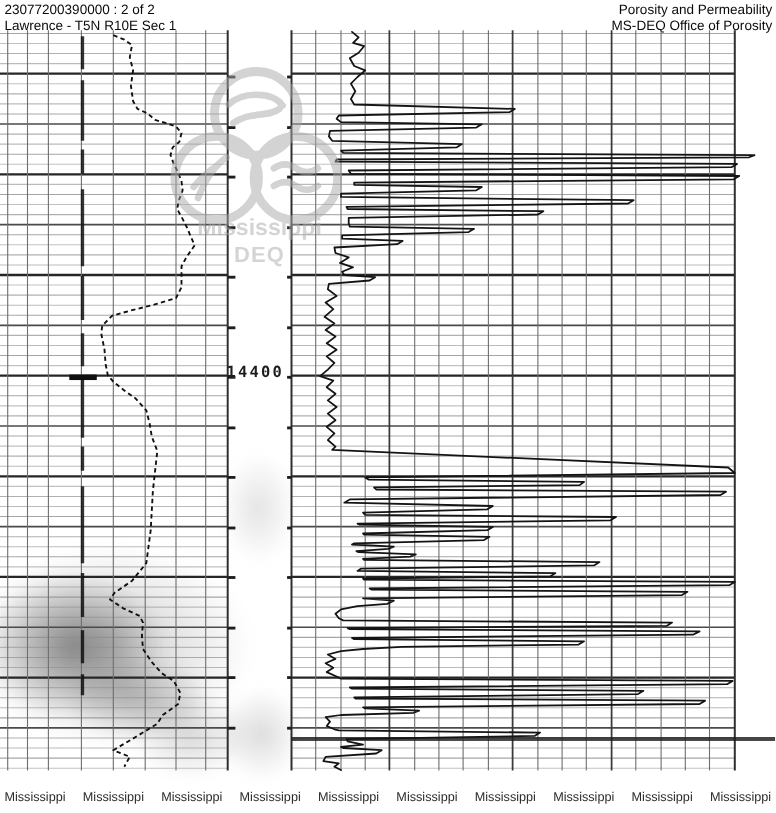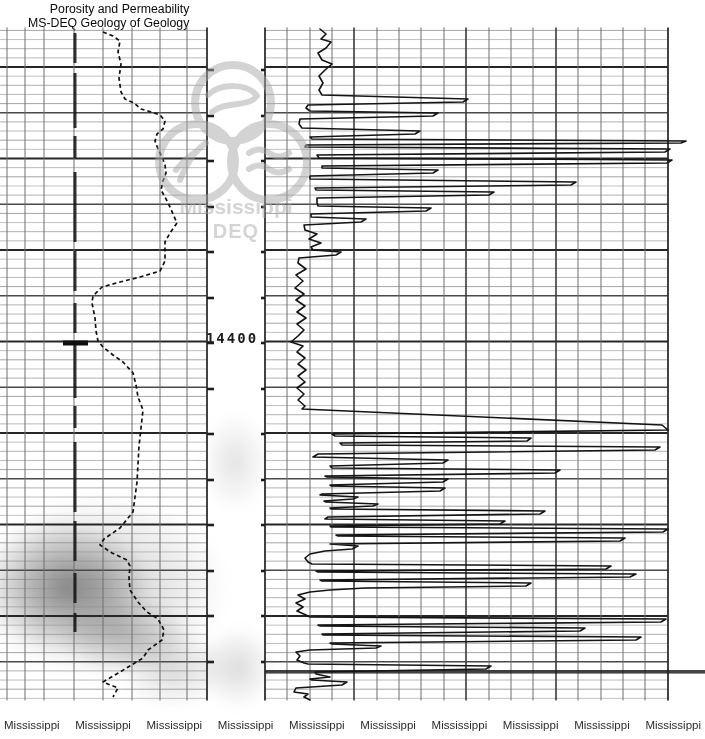--- a/index.html
+++ b/index.html
@@ -38,23 +38,27 @@
   #stain6{left:118px;top:628px;width:110px;height:80px;background:radial-gradient(closest-side,rgba(100,100,100,.25),rgba(100,100,100,0));}
   .footer{position:absolute;left:0;top:719px;width:697px;padding:0 20px 0 4px;display:flex;
           justify-content:space-between;font-size:11.5px;color:#2b2b2b;}
 </style>
 </head>
 <body>
 
 <div class="page">
 
   <div class="hdr">
+    <div class="hl">
+      <div>23077200390000 : 2 of 2</div>
+      <div>Lawrence - T5N R10E Sec 1</div>
+    </div>
     <div class="hr">
       <div>Porosity and Permeability</div>
-      <div>MS-DEQ Geology of Geology</div>
+      <div>MS-DEQ Office of Porosity</div>
     </div>
   </div>
 
   <div class="stain" id="stain2"></div>
   <div class="stain" id="stain1"></div>
   <div class="stain" id="stain3"></div>
   <div class="stain" id="stain4"></div>
   <div class="stain" id="stain5"></div>
   <div class="stain" id="stain6"></div>
 

